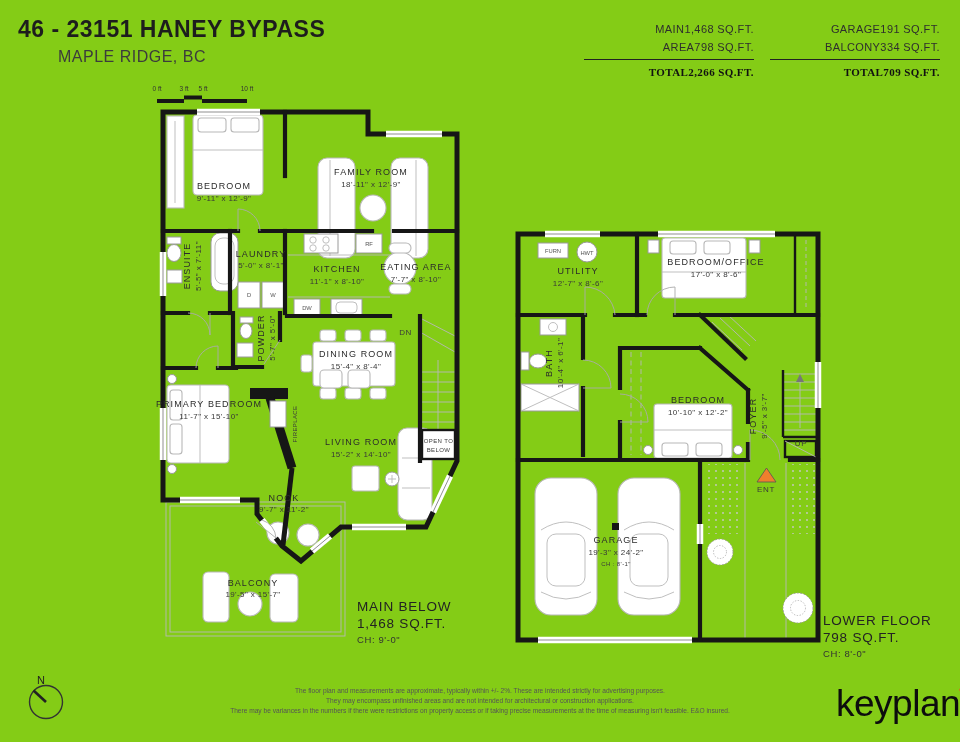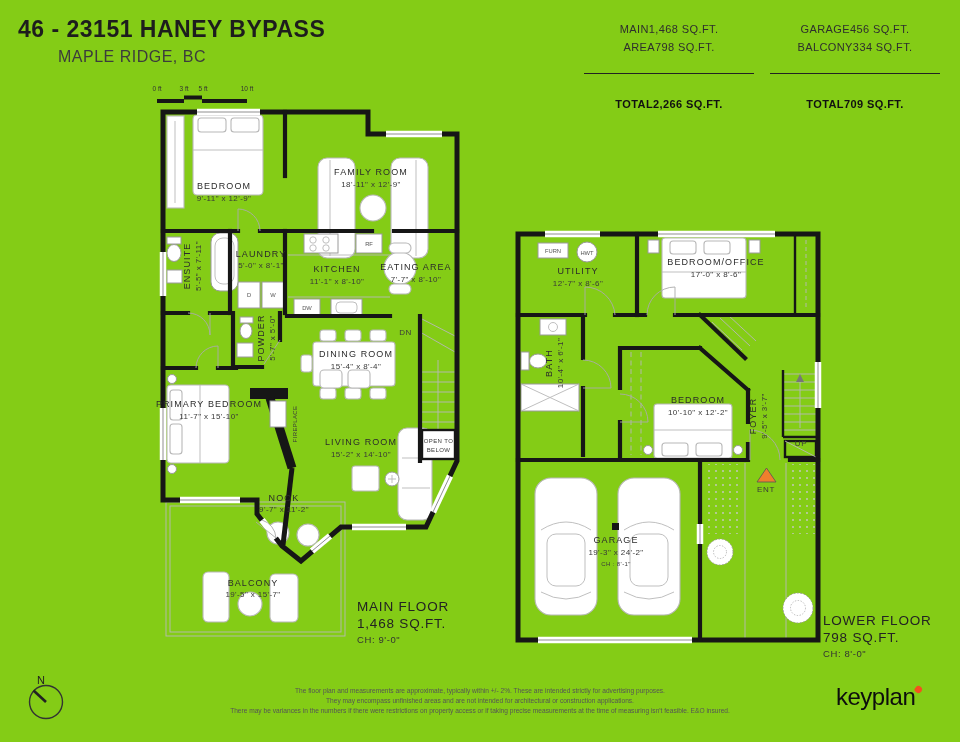--- a/index.html
+++ b/index.html
@@ -6,34 +6,34 @@
   .page{position:relative;width:960px;height:742px;background:#84cc16;
         font-family:"Liberation Sans",sans-serif;overflow:hidden;}
   
   .title{position:absolute;left:18px;top:16px;font-size:23px;font-weight:700;
          letter-spacing:.5px;color:#1d1d1d;}
   .subtitle{position:absolute;left:18px;top:48px;font-size:16px;color:#3c3c3c;
             letter-spacing:.5px;margin-left:40px;}
   
   .sqft-table{position:absolute;left:584px;top:20px;display:flex;gap:16px;}
   .sqft-col{width:170px;}
-  .sqft-row{display:flex;justify-content:center;font-size:11px;
+  .sqft-row{display:flex;justify-content:flex-end;font-size:11px;
             color:#2e2e2e;letter-spacing:.4px;padding:3px 0;}
-  .sqft-total{border-top:1.6px solid #222;margin-top:17px;padding-top:24px;
-              font-weight:700;color:#111;}
+  .sqft-total{border-top:1.6px solid #222;margin-top:3px;padding-top:6px;
+              font-weight:700;color:#111;font-family:Liberation Serif, serif;}
   
   .floor-label{position:absolute;color:#232323;}
   .floor-label .fl-name,.floor-label .fl-area{font-size:13.5px;letter-spacing:.8px;line-height:17px;}
   .floor-label .fl-ch{font-size:9.5px;letter-spacing:.6px;margin-top:2px;color:#333;}
   .fl-main{left:357px;top:598px;}
   .fl-lower{left:823px;top:612px;}
   
   .disclaimer{position:absolute;left:160px;top:686px;width:640px;text-align:center;
               font-size:6.6px;line-height:1.5;color:#555;}
-  .logo{position:absolute;left:836px;top:683px;font-size:24px;color:#0d0d0d;
+  .logo{position:absolute;left:836px;top:683px;font-size:37px;color:#0d0d0d;
         font-weight:500;letter-spacing:-.5px;}
   .logo-accent{position:absolute;right:-7px;top:3px;width:7px;height:7px;
                background:#f4511e;border-radius:50% 50% 50% 2px;transform:rotate(40deg);}
   .logo-wrap{position:relative;display:inline-block;}
   
   svg .rm{font-family:"Liberation Sans",sans-serif;font-size:9px;letter-spacing:1.1px;fill:#2b2b2b;}
   svg .dm{font-family:"Liberation Sans",sans-serif;font-size:8px;letter-spacing:.4px;fill:#383838;}
   svg .tiny{font-family:"Liberation Sans",sans-serif;font-size:6px;letter-spacing:.4px;fill:#3a3a3a;}
   svg .appl{font-family:"Liberation Sans",sans-serif;font-size:5.8px;fill:#555;}
   svg .note{font-family:"Liberation Sans",sans-serif;font-size:8px;letter-spacing:.6px;fill:#3a3a3a;}
@@ -67,21 +67,21 @@
         <span>798 SQ.FT.</span>
       </div>
       <div class="sqft-row sqft-total">
         <span>TOTAL</span>
         <span>2,266 SQ.FT.</span>
       </div>
     </div>
     <div class="sqft-col">
       <div class="sqft-row">
         <span>GARAGE</span>
-        <span>456 SQ.FT.</span>
+        <span>191 SQ.FT.</span>
       </div>
       <div class="sqft-row">
         <span>BALCONY</span>
         <span>334 SQ.FT.</span>
       </div>
       <div class="sqft-row sqft-total">
         <span>TOTAL</span>
         <span>709 SQ.FT.</span>
       </div>
     </div>
@@ -426,21 +426,21 @@
     </g>
 
     <g>
       <circle cx="46" cy="702" r="16.5" fill="none" stroke="#333" stroke-width="1.4"></circle>
       <line x1="46" y1="702" x2="33.5" y2="690.5" stroke="#222" stroke-width="2.6"></line>
       <text x="41" y="684" text-anchor="middle" font-size="11" fill="#222" font-family="Liberation Sans, sans-serif">N</text>
     </g>
   </svg>
 
   <div class="floor-label fl-main">
-    <div class="fl-name">MAIN FLOOR</div>
+    <div class="fl-name">MAIN BELOW</div>
     <div class="fl-area">1,468 SQ.FT.</div>
     <div class="fl-ch">CH: 9'-0"</div>
   </div>
   <div class="floor-label fl-lower">
     <div class="fl-name">LOWER FLOOR</div>
     <div class="fl-area">798 SQ.FT.</div>
     <div class="fl-ch">CH: 8'-0"</div>
   </div>
 
   <div class="disclaimer">

